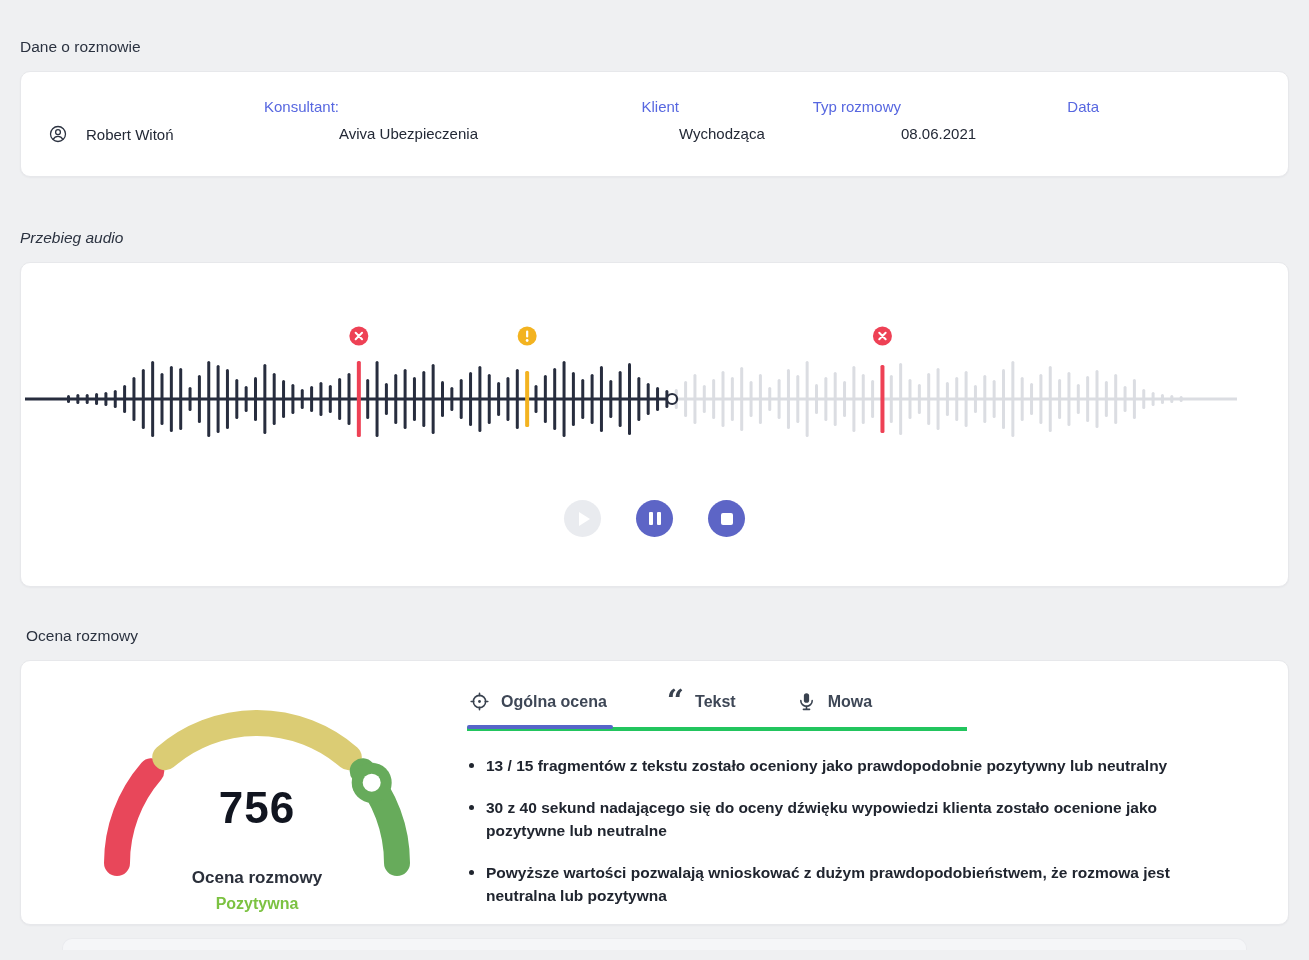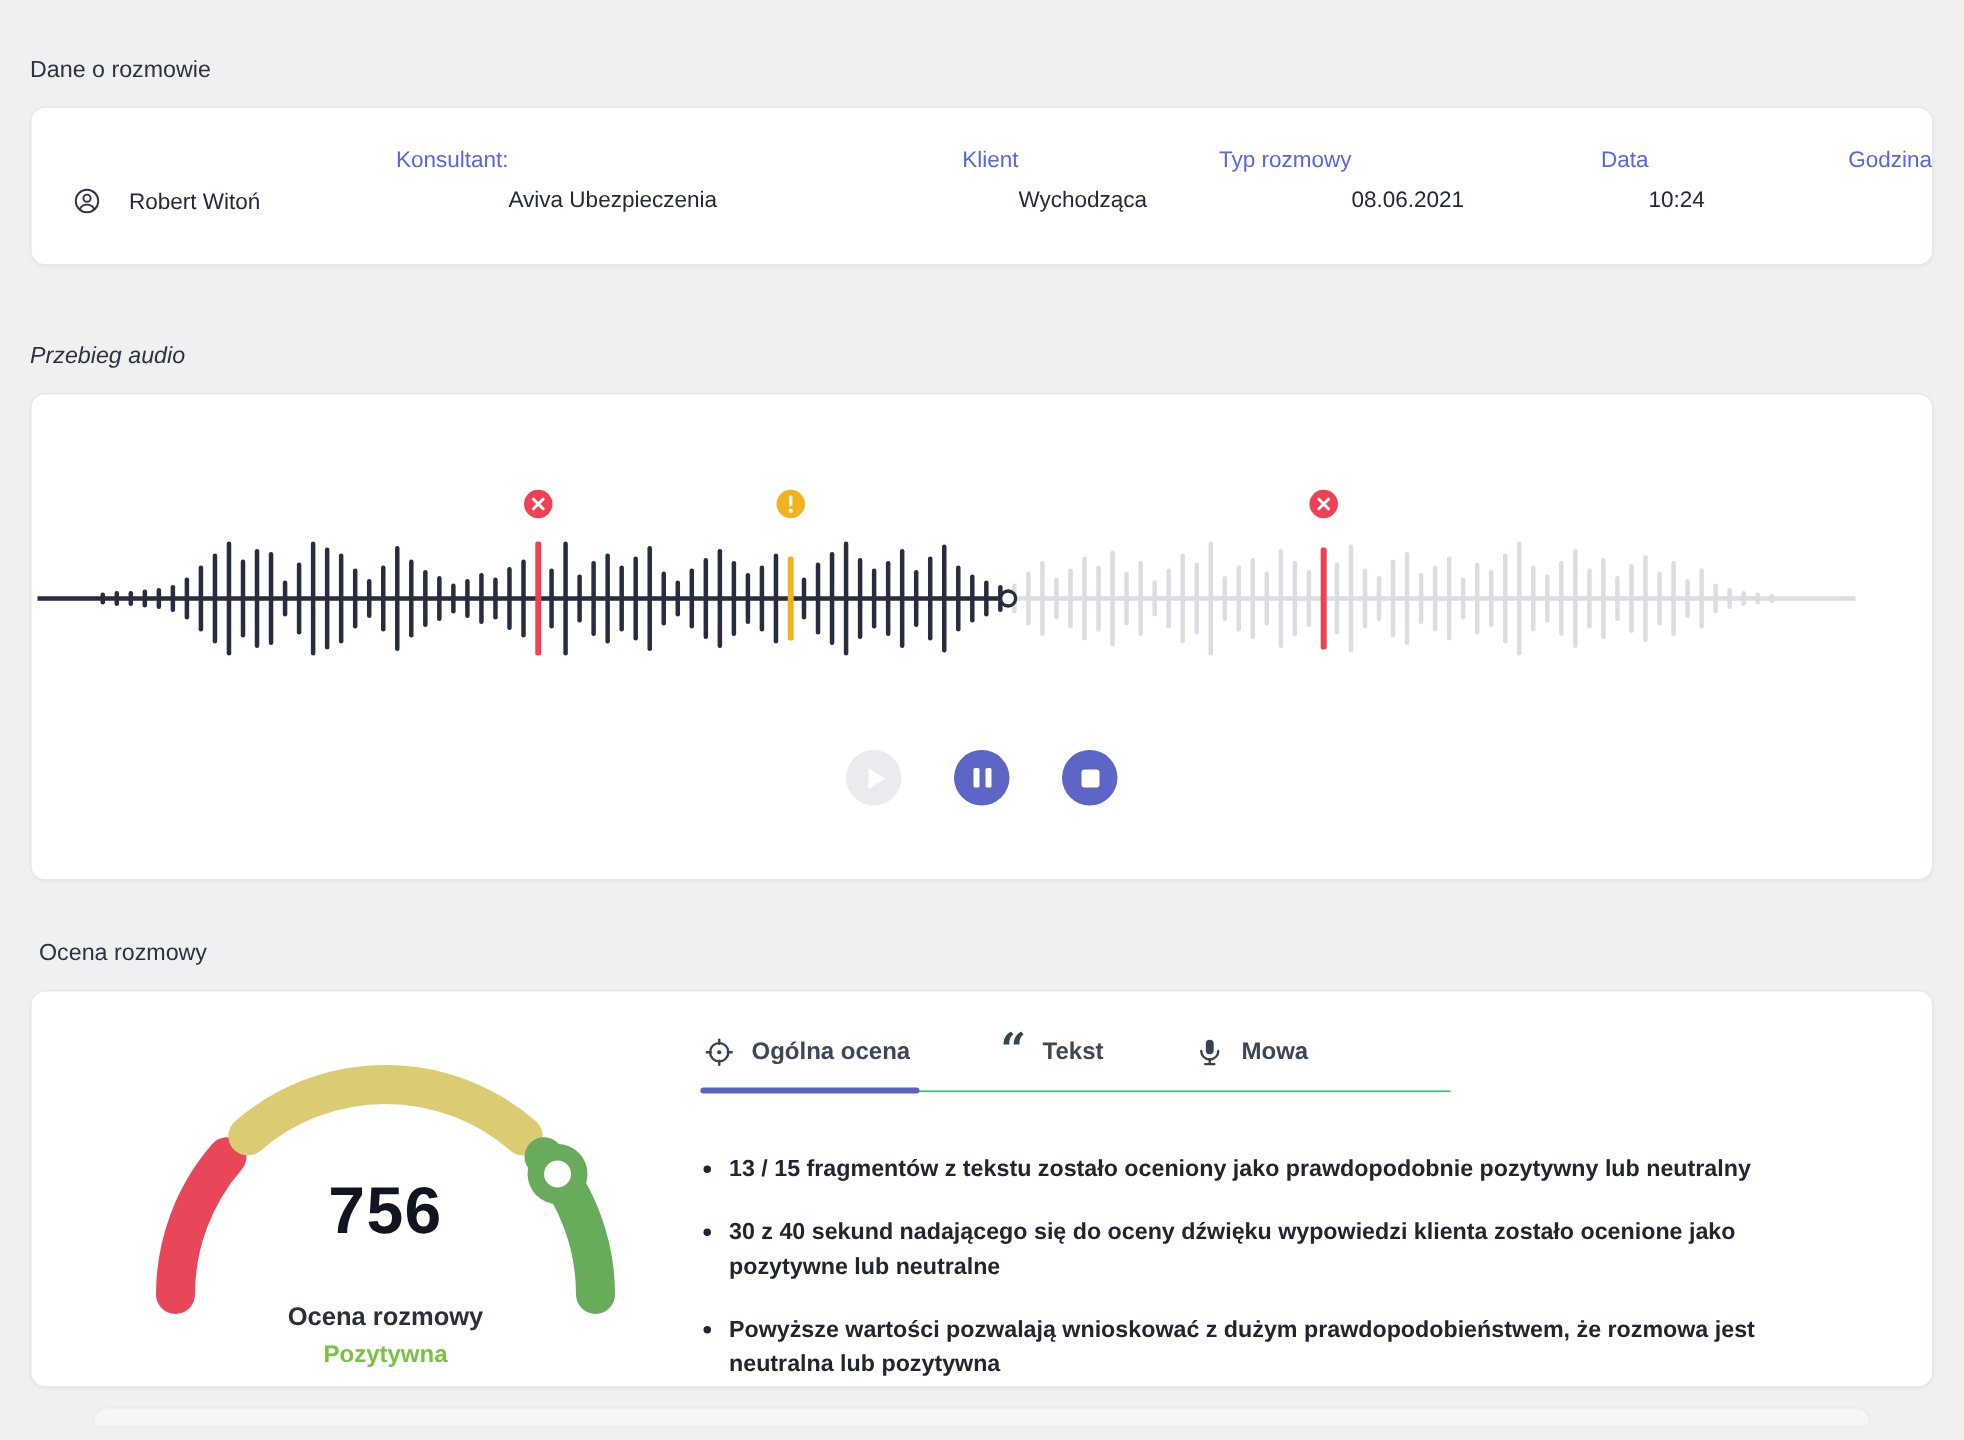--- a/index.html
+++ b/index.html
@@ -55,30 +55,30 @@
   .sec-rating .section-title { margin-left:6px; }
   .rating-card { height:265px; display:flex; position:relative; }
   .gauge-col { width:446px; position:relative; flex:0 0 auto; }
   .gauge-wrap { position:absolute; left:76px; top:44px; width:320px; }
   .gauge-text { position:absolute; left:0; width:320px; text-align:center; }
   .score-val { top:78px; font-size:44px; font-weight:700; color:#111520; letter-spacing:1px; }
   .score-label { top:163px; font-size:17px; font-weight:700; color:#2a2f3a; }
   .score-verdict { top:190px; font-size:16px; font-weight:700; color:var(--green-text,#7cc242); }
 
   .rating-right { flex:1; padding: 26px 36px 0 0; }
-  .tabs { display:flex; gap:56px; width:500px; border-bottom:1px solid #22c55e; }
+  .tabs { display:flex; gap:56px; width:500px; border-bottom:4px solid #22c55e; }
   .tab { display:flex; align-items:center; gap:11px; padding:4px 2px 15px 2px; position:relative; cursor:pointer; background:none; border:none; }
   .tab-label { font-size:16px; font-weight:600; color:#3e4756; font-family:inherit; }
   .tab.active::after {
     content:""; position:absolute; left:0; right:-4px; bottom:-2px; height:4px;
     border-radius:3px; background: var(--accent,#5765c9);
   }
   .tab .ic { width:21px; height:21px; color:#39424f; }
   .quote-glyph { font-size:30px; font-weight:700; color:#39424f; line-height:10px; height:16px; display:inline-block; transform:translateY(2px); font-family:"DejaVu Serif", serif;}
-  .bullets { list-style:none; margin-top:40px; max-width:742px; }
+  .bullets { list-style:none; margin-top:23px; max-width:742px; }
   .bullets li {
     position:relative; padding-left:19px; margin-bottom:19px;
     font-size:15.5px; font-weight:600; color:#20252f; line-height:23px;
   }
   .bullets li::before {
     content:""; position:absolute; left:2px; top:9px; width:5px; height:5px; border-radius:50%;
     background:#20252f;
   }
   .next-sliver {
     margin:13px 42px 0 42px; height:12px; background:#f5f6f8;
@@ -108,24 +108,20 @@
         <div class="f-label">Klient</div>
         <div class="f-value">Aviva Ubezpieczenia</div>
       </div>
       <div>
         <div class="f-label">Typ rozmowy</div>
         <div class="f-value">Wychodząca</div>
       </div>
       <div>
         <div class="f-label">Data</div>
         <div class="f-value">08.06.2021</div>
-      </div>
-      <div>
-        <div class="f-label">Godzina</div>
-        <div class="f-value">10:24</div>
       </div>
     </div>
   </section>
 
   <section class="sec-audio">
     <h2 class="section-title">Przebieg audio</h2>
     <div class="card audio-card">
       <svg class="wave" width="1222" height="300" viewBox="0 0 1222 300">
           <rect x="4" y="134.5" width="647.075" height="3" fill="#272d3e"></rect>
           <rect x="651.075" y="134.5" width="564.925" height="3" fill="#dbdde2"></rect>

